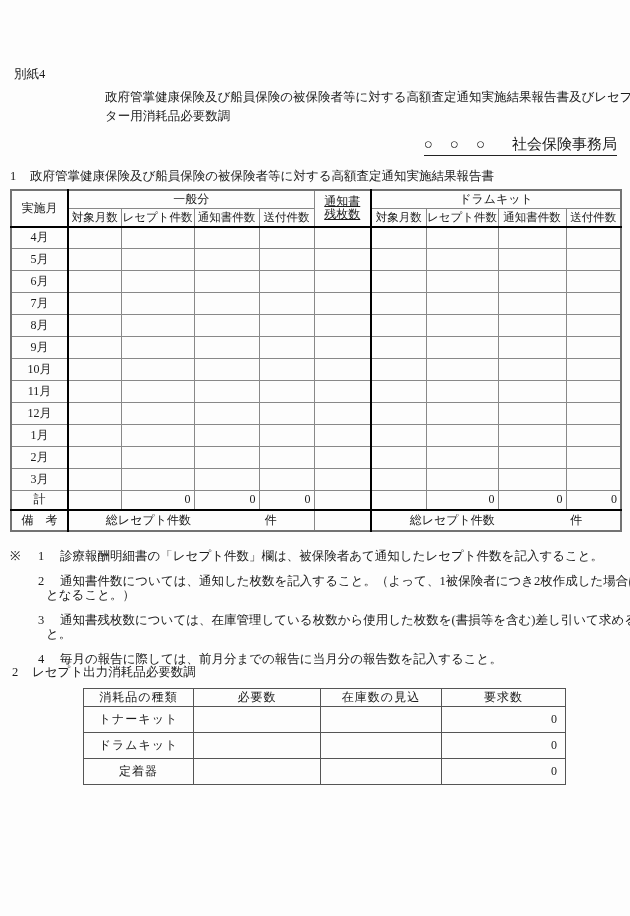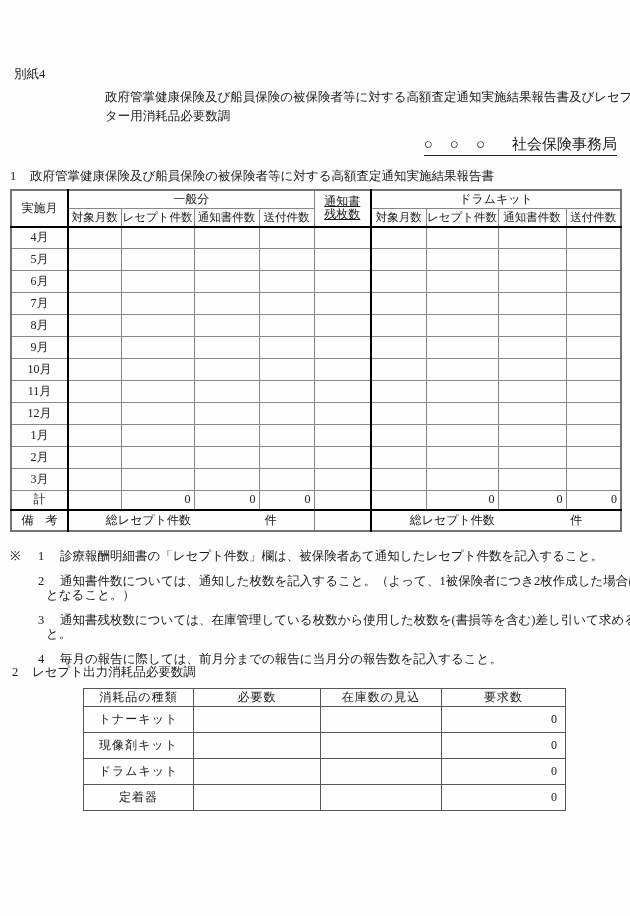--- a/index.html
+++ b/index.html
@@ -351,26 +351,20 @@
       <td class="c">在庫数の見込</td>
       <td class="c">要求数</td>
     </tr>
     <tr class="sr">
       <td class="c">トナーキット</td>
       <td></td>
       <td></td>
       <td class="num">0</td>
     </tr>
     <tr class="sr">
-      <td class="c">現像剤キット</td>
-      <td></td>
-      <td></td>
-      <td class="num">0</td>
-    </tr>
-    <tr class="sr">
       <td class="c">ドラムキット</td>
       <td></td>
       <td></td>
       <td class="num">0</td>
     </tr>
     <tr class="sr">
       <td class="c">定着器</td>
       <td></td>
       <td></td>
       <td class="num">0</td>

